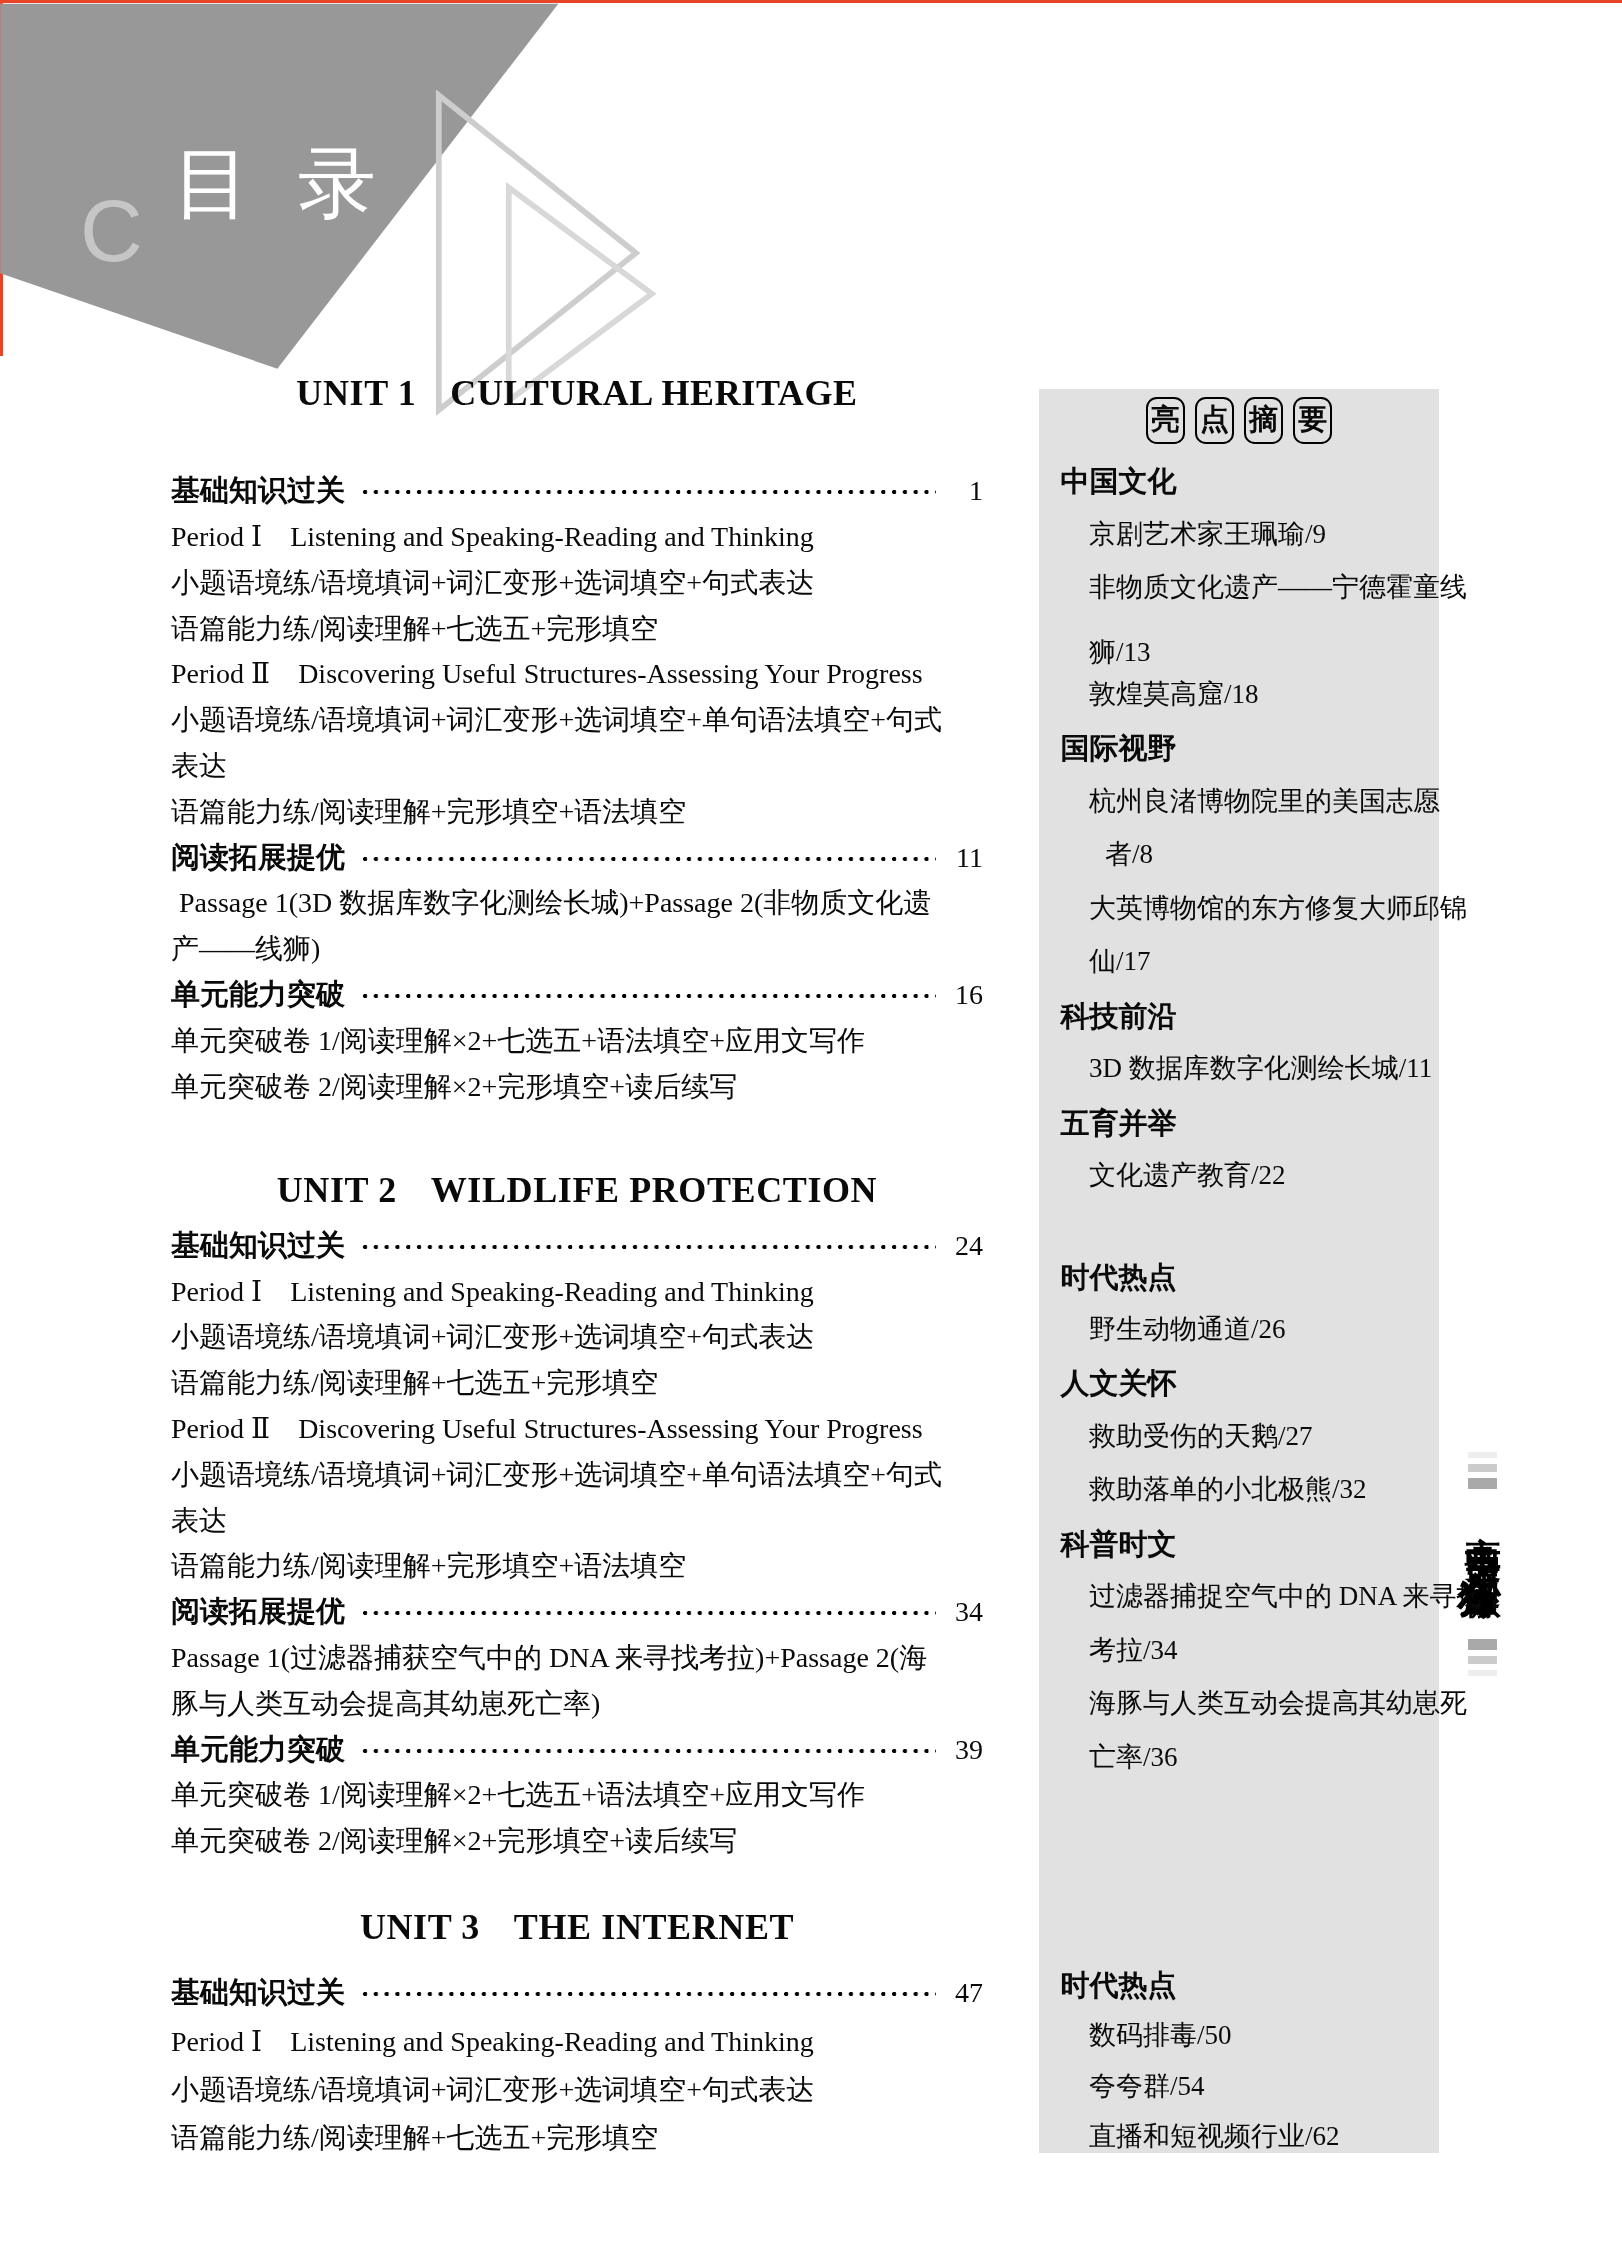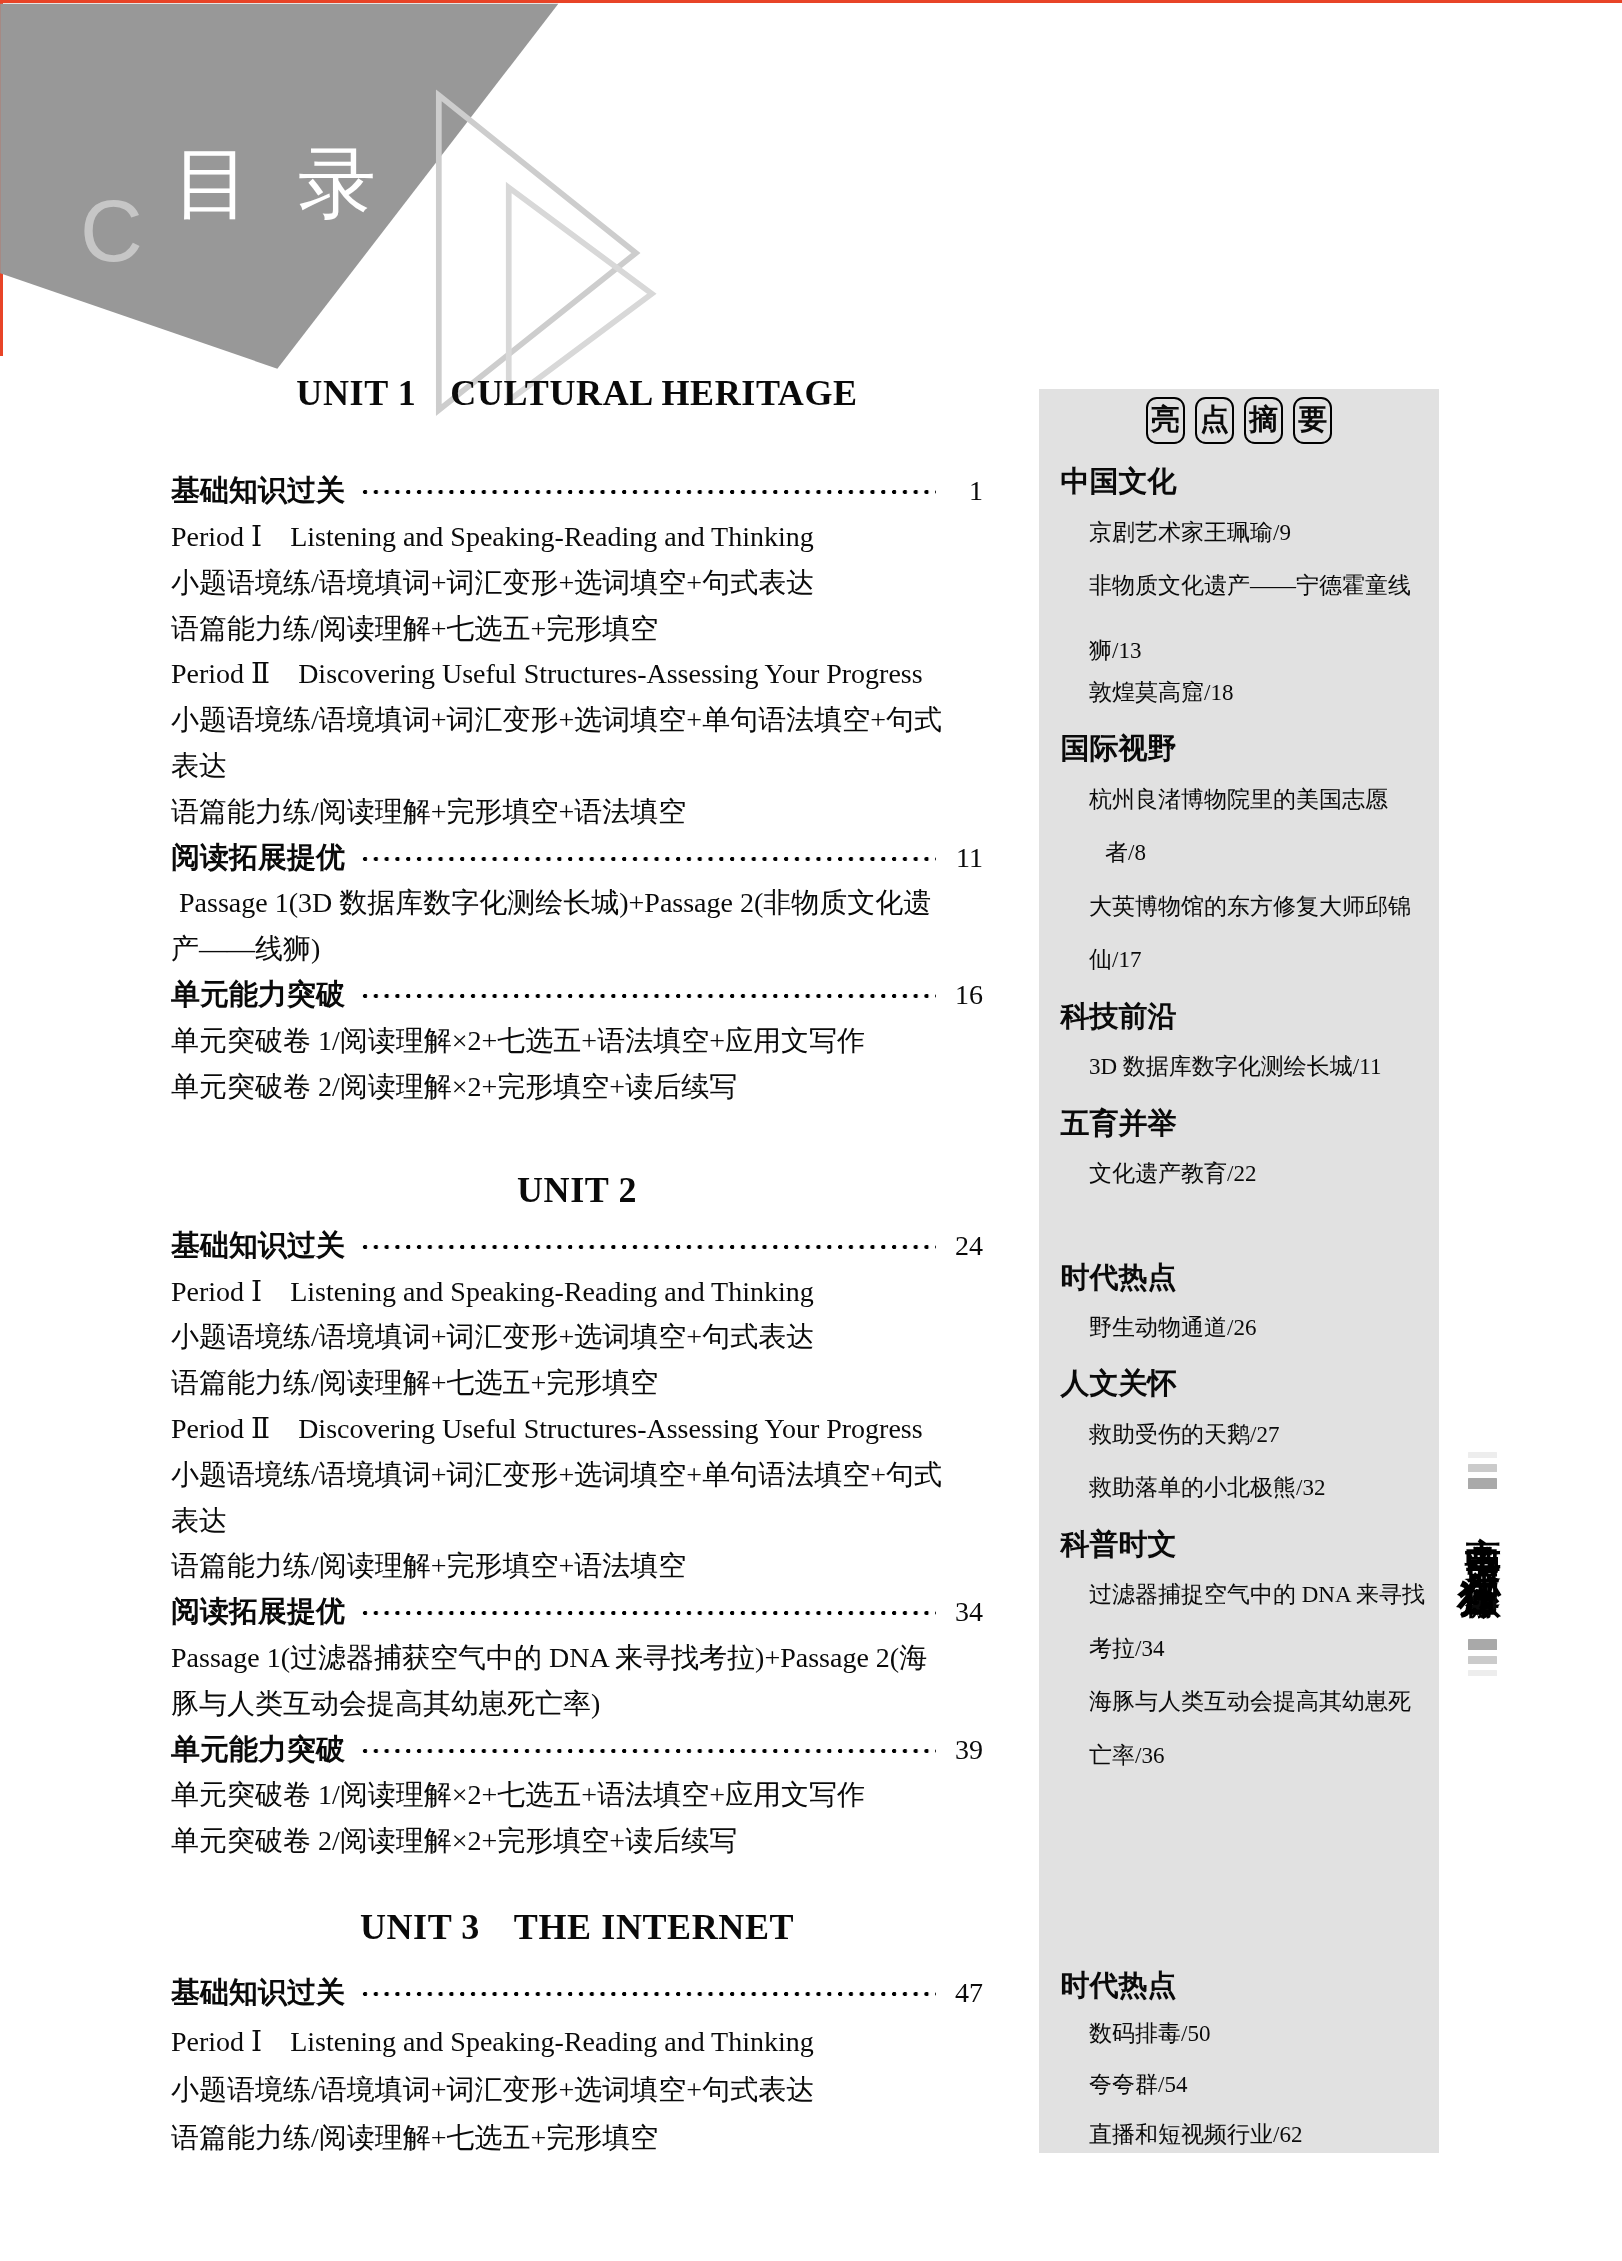--- a/index.html
+++ b/index.html
@@ -50,21 +50,21 @@
   
   .sidebar{position:absolute;left:1039px;top:389px;width:400px;height:1764px;background:#e1e1e1;}
   .sb-header{position:absolute;top:7.6px;left:0;width:100%;display:flex;justify-content:center;gap:10.2px;}
   .hbox{
     width:39px;height:47px;border:2.5px solid #000;border-radius:10.8px;box-sizing:border-box;
     display:flex;align-items:center;justify-content:center;
     font-family:"Liberation Sans","DejaVu Sans",sans-serif;font-weight:bold;font-size:29px;
   }
   .sb-line{position:absolute;white-space:nowrap;line-height:1;}
   .sb-head{left:21.6px;font-family:"Liberation Sans","DejaVu Sans",sans-serif;font-weight:bold;font-size:29px;}
-  .sb-item{left:50px;font-size:23px;}
+  .sb-item{left:50px;font-size:27px;}
 
   
   .spine{
     position:absolute;left:1462px;top:1452px;width:41px;
     display:flex;flex-direction:column;align-items:center;
   }
   .bar{width:29px;border-radius:0.6px;}
   .bar+.bar{margin-top:5.7px;}
   .b1{height:6.4px;background:#ededed;}
   .b2{height:8.3px;background:#cbcbcb;}
@@ -115,21 +115,21 @@
     <div class="row" style="top: 747px;">表达</div>
     <div class="row" style="top: 793px;">语篇能力练/阅读理解+完形填空+语法填空</div>
     <div class="row section" style="top: 839px;"><span class="sec-label">阅读拓展提优</span><span class="leader"></span><span class="pg">11</span></div>
     <div class="row" style="top: 884px; margin-left: 8px;">Passage 1(3D 数据库数字化测绘长城)+Passage 2(非物质文化遗</div>
     <div class="row" style="top: 930px;">产——线狮)</div>
     <div class="row section" style="top: 976px;"><span class="sec-label">单元能力突破</span><span class="leader"></span><span class="pg">16</span></div>
     <div class="row" style="top: 1022px;">单元突破卷 1/阅读理解×2+七选五+语法填空+应用文写作</div>
     <div class="row" style="top: 1068px;">单元突破卷 2/阅读理解×2+完形填空+读后续写</div>
   </section>
 <section class="unit">
-    <div class="unit-title" style="top: 1172px;"><span>UNIT 2</span></div>
+    <div class="unit-title" style="top: 1172px;"><span>UNIT 2</span><span>WILDLIFE PROTECTION</span></div>
     <div class="row section" style="top: 1227px;"><span class="sec-label">基础知识过关</span><span class="leader"></span><span class="pg">24</span></div>
     <div class="row" style="top: 1273px;">Period Ⅰ　Listening and Speaking-Reading and Thinking</div>
     <div class="row" style="top: 1318px;">小题语境练/语境填词+词汇变形+选词填空+句式表达</div>
     <div class="row" style="top: 1364px;">语篇能力练/阅读理解+七选五+完形填空</div>
     <div class="row" style="top: 1410px;">Period Ⅱ　Discovering Useful Structures-Assessing Your Progress</div>
     <div class="row" style="top: 1456px;">小题语境练/语境填词+词汇变形+选词填空+单句语法填空+句式</div>
     <div class="row" style="top: 1502px;">表达</div>
     <div class="row" style="top: 1547px;">语篇能力练/阅读理解+完形填空+语法填空</div>
     <div class="row section" style="top: 1593px;"><span class="sec-label">阅读拓展提优</span><span class="leader"></span><span class="pg">34</span></div>
     <div class="row" style="top: 1639px;">Passage 1(过滤器捕获空气中的 DNA 来寻找考拉)+Passage 2(海</div>

